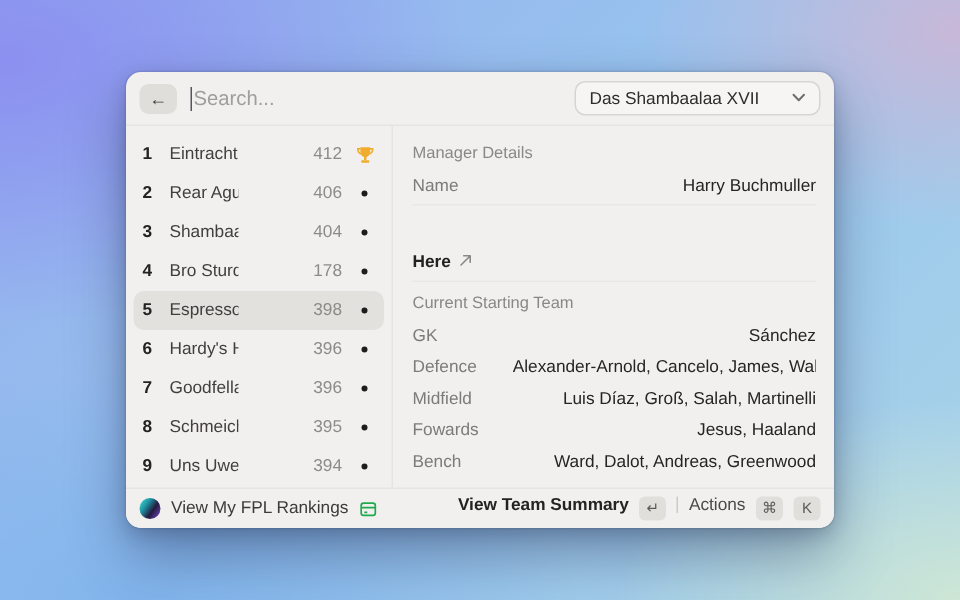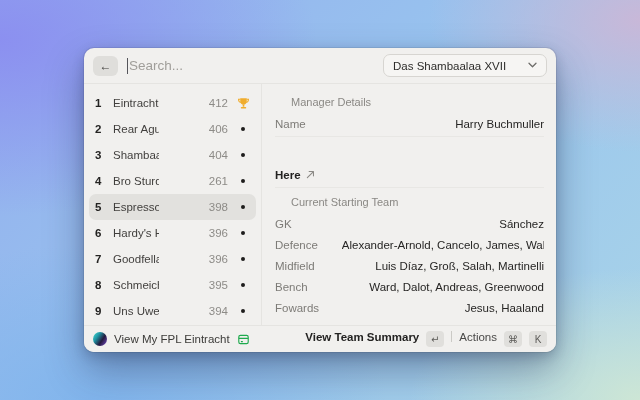--- a/index.html
+++ b/index.html
@@ -45,21 +45,21 @@
   .list{width:178px;flex:0 0 178px;border-right:1px solid var(--divider);padding-top:6px;}
   .row{height:26px;display:flex;align-items:center;margin:0 5px;padding:0 6px;border-radius:7px;font-size:11.5px;gap:8px;cursor:pointer;}
   .row.selected{background:var(--sel-row);}
   .rank{width:10px;flex:0 0 10px;color:#242322;font-weight:600;text-align:left;}
   .tname{flex:1;color:#413f3d;white-space:nowrap;overflow:hidden;}
   .pts{color:var(--text-gray);flex:0 0 auto;margin-left:42px;}
   .marker{width:14px;flex:0 0 14px;display:flex;align-items:center;justify-content:center;}
   .dot{width:4px;height:4px;border-radius:50%;background:#1e1d1c;}
   
   .details{flex:1;padding:6px 12px 0 13px;font-size:11.5px;min-width:0;}
-  .section-title{color:#8a8884;font-size:11px;padding:6px 0 5px;margin-left:16px;}
+  .section-title{color:#8a8884;font-size:11px;padding:6px 0 5px;}
   .detail-row{display:flex;align-items:center;justify-content:space-between;gap:24px;padding:4.5px 0;}
   .dlabel{color:#7d7b77;flex:0 0 auto;}
   .dvalue{color:var(--text-dark);text-align:right;white-space:nowrap;overflow:hidden;}
   .hrule{border:none;border-top:1px solid #e8e7e4;margin:2px 0;}
   .here-wrap{display:flex;align-items:center;gap:5px;margin-top:25px;}
   .here-text{font-weight:700;color:#232221;}
   .ext-arrow{color:#8b8985;font-size:11px;}
   
   .footer{flex:0 0 27px;height:27px;border-top:1px solid var(--divider);display:flex;align-items:center;padding:0 9px;gap:7px;font-size:11.5px;background:#f1f0ee;}
   .app-icon{width:14px;height:14px;border-radius:50%;flex:0 0 auto;
@@ -128,21 +128,21 @@
         <span class="tname">Shambaalaa - Rob Hami...</span>
         <span class="pts">404</span>
         <span class="marker">
             <span class="dot"></span>
           </span>
       </div>
 
       <div class="row">
         <span class="rank">4</span>
         <span class="tname">Bro Sturdy With It - Sco...</span>
-        <span class="pts">261</span>
+        <span class="pts">178</span>
         <span class="marker">
             <span class="dot"></span>
           </span>
       </div>
 
       <div class="row selected">
         <span class="rank">5</span>
         <span class="tname">Espresso Martinelli - Ha...</span>
         <span class="pts">398</span>
         <span class="marker">
@@ -217,33 +217,33 @@
       </div>
       <div class="detail-row">
         <span class="dlabel">Defence</span>
         <span class="dvalue">Alexander-Arnold, Cancelo, James, Walker</span>
       </div>
       <div class="detail-row">
         <span class="dlabel">Midfield</span>
         <span class="dvalue">Luis Díaz, Groß, Salah, Martinelli</span>
       </div>
       <div class="detail-row">
+        <span class="dlabel">Fowards</span>
+        <span class="dvalue">Jesus, Haaland</span>
+      </div>
+      <div class="detail-row">
         <span class="dlabel">Bench</span>
         <span class="dvalue">Ward, Dalot, Andreas, Greenwood</span>
       </div>
-      <div class="detail-row">
-        <span class="dlabel">Fowards</span>
-        <span class="dvalue">Jesus, Haaland</span>
-      </div>
     </div>
   </div>
 
   <div class="footer">
     <span class="app-icon"></span>
-    <span class="app-label">View My FPL Eintracht</span>
+    <span class="app-label">View My FPL Rankings</span>
     <span class="green-ic">
       <svg width="13" height="13" viewBox="0 0 16 16" fill="none" stroke="#1faa4e" stroke-width="1.4">
         <rect x="2.2" y="3" width="11.6" height="10" rx="2"></rect>
         <path d="M2.2 6.6h11.6"></path>
         <path d="M4.8 10.6h2.4"></path>
       </svg>
     </span>
     <div class="footer-right">
       <span class="primary-action">View Team Summary</span>
       <span class="keycap">↵</span>

